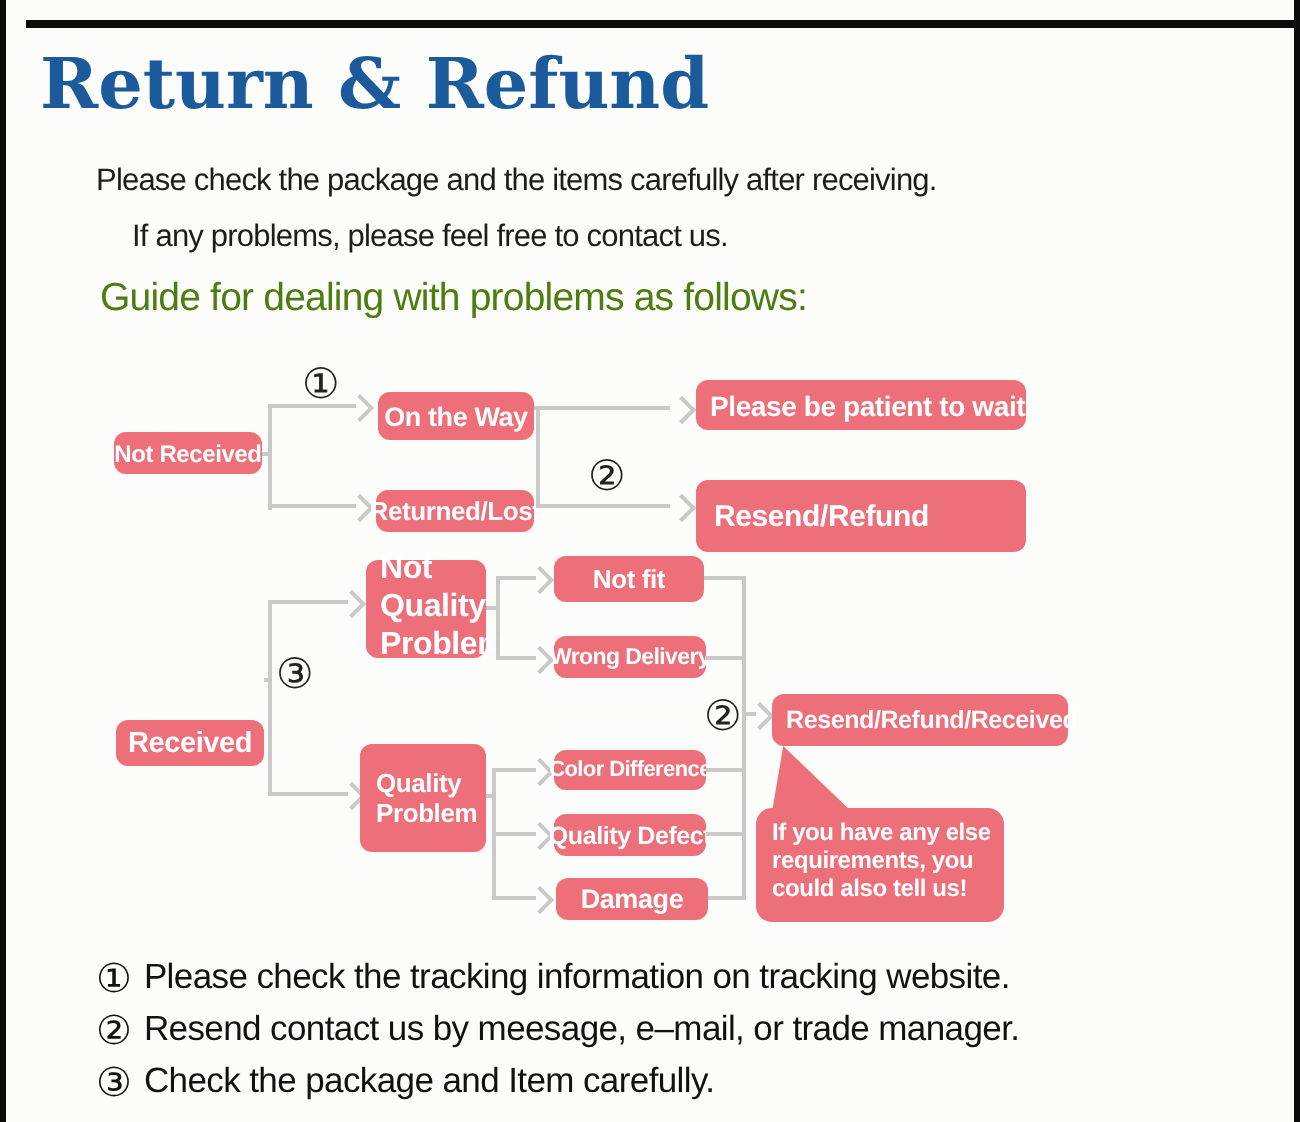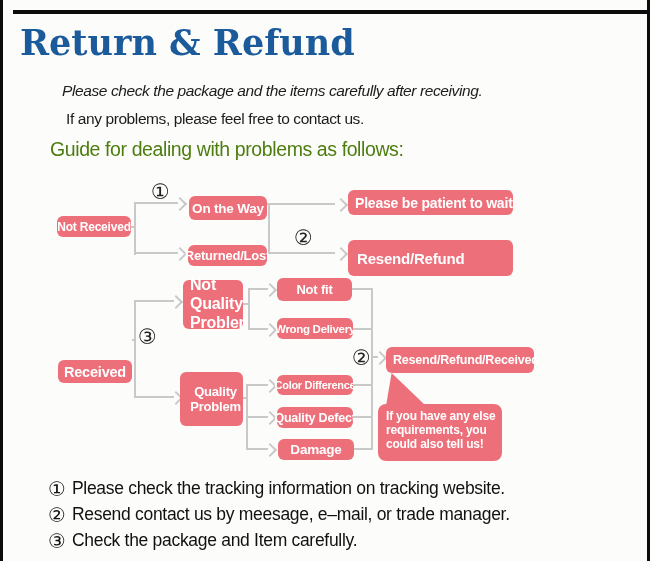--- a/index.html
+++ b/index.html
@@ -72,21 +72,21 @@
 </style>
 </head>
 <body>
 
 <div class="abs border-left"></div>
 <div class="abs border-right"></div>
 <div class="abs top-rule"></div>
 
 <div class="abs page-title">Return &amp; Refund</div>
 
-<div class="abs intro-line" style="left:62px;top:82px;font-style:italic;">Please check the package and the items carefully after receiving.</div>
+<div class="abs intro-line" style="left:48px;top:82px;">Please check the package and the items carefully after receiving.</div>
 <div class="abs intro-line" style="left:66px;top:110px;">If any problems, please feel free to contact us.</div>
 <div class="abs guide-heading" style="left:50px;top:138px;">Guide for dealing with problems as follows:</div>
 
 <div class="abs node" style="left:57px;top:216px;width:74px;height:21px;font-size:12px;">Not Received</div>
 
 <div class="abs hl" style="left:131px;top:226px;width:5px;"></div>
 <div class="abs vl" style="left:134px;top:202px;height:53px;"></div>
 <div class="abs hl" style="left:134px;top:202px;width:44px;"></div>
 <div class="abs chev" style="left:175px;top:199px;"></div>
 <div class="abs hl" style="left:134px;top:252px;width:44px;"></div>
@@ -112,21 +112,21 @@
 <div class="abs marker" style="left:138px;top:327px;">③</div>
 
 <div class="abs hl" style="left:132px;top:339px;width:4px;"></div>
 <div class="abs vl" style="left:134px;top:300px;height:98px;"></div>
 <div class="abs hl" style="left:134px;top:300px;width:40px;"></div>
 <div class="abs chev" style="left:171px;top:297px;"></div>
 <div class="abs hl" style="left:134px;top:396px;width:40px;"></div>
 <div class="abs chev" style="left:171px;top:393px;"></div>
 
 <div class="abs node multi" style="left:183px;top:280px;width:60px;height:49px;font-size:16px;padding-left:7px;box-sizing:border-box;">Not Quality Problem</div>
-<div class="abs node multi" style="left:180px;top:372px;width:63px;height:54px;font-size:13px;padding-left:8px;box-sizing:border-box;text-align:center;">Quality Problem</div>
+<div class="abs node multi" style="left:180px;top:372px;width:63px;height:54px;font-size:13px;padding-left:8px;box-sizing:border-box;">Quality Problem</div>
 
 <div class="abs hl" style="left:243px;top:303px;width:6px;"></div>
 <div class="abs vl" style="left:248px;top:288px;height:42px;"></div>
 <div class="abs hl" style="left:248px;top:288px;width:20px;"></div>
 <div class="abs chev" style="left:265px;top:285px;"></div>
 <div class="abs hl" style="left:248px;top:328px;width:20px;"></div>
 <div class="abs chev" style="left:265px;top:325px;"></div>
 
 <div class="abs hl" style="left:243px;top:397px;width:4px;"></div>
 <div class="abs vl" style="left:246px;top:384px;height:66px;"></div>

